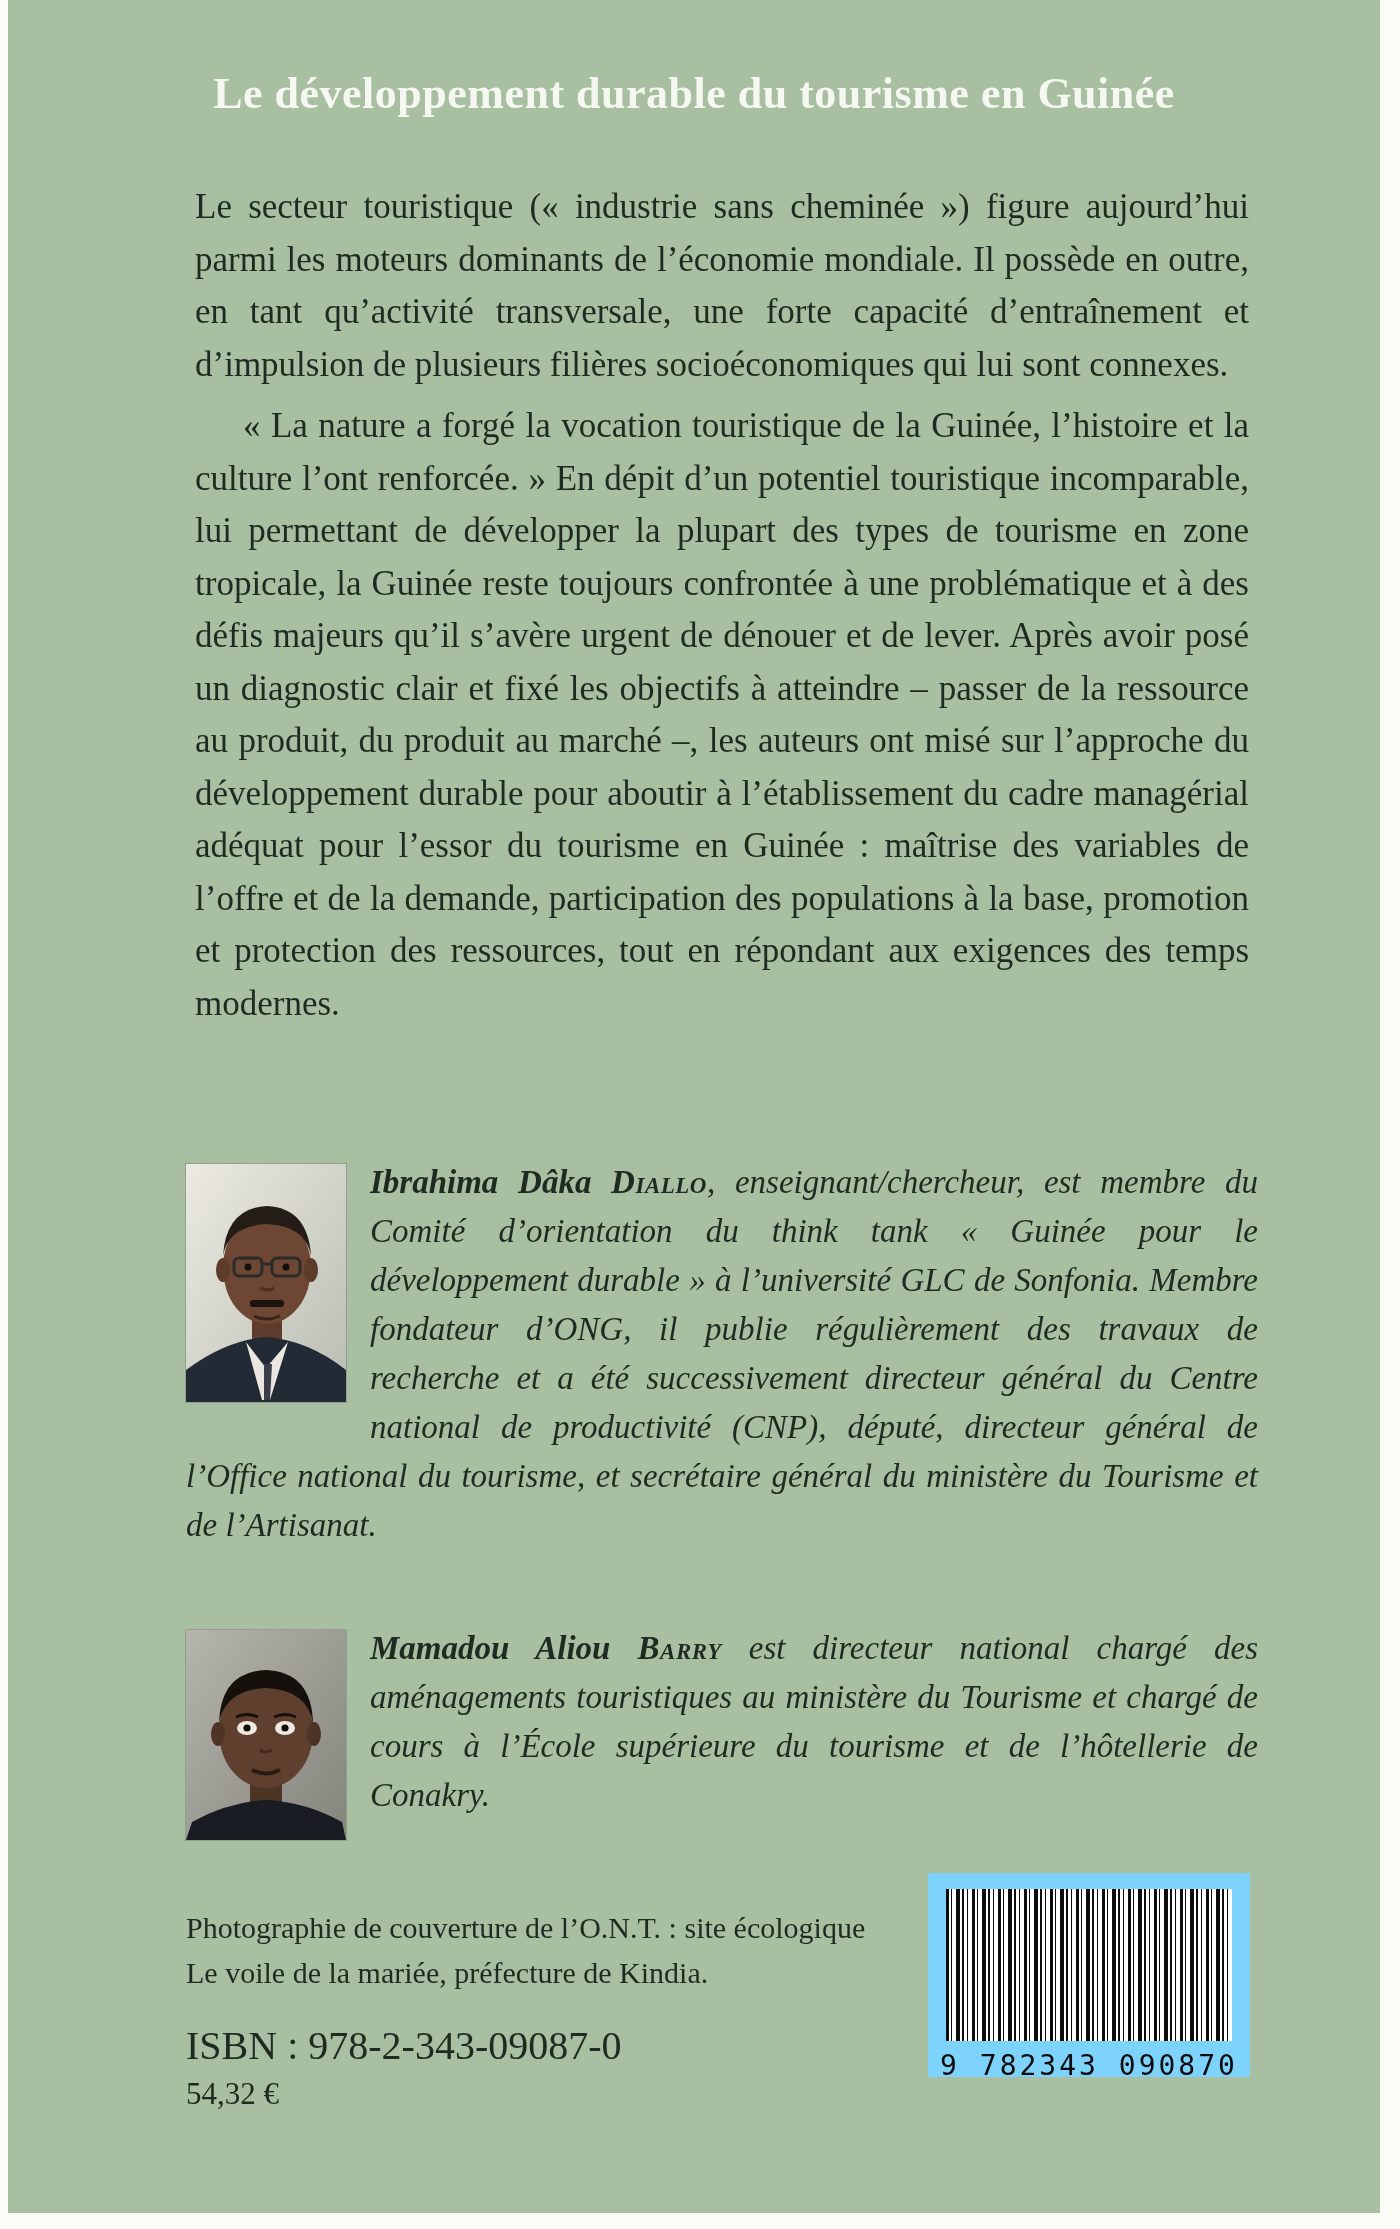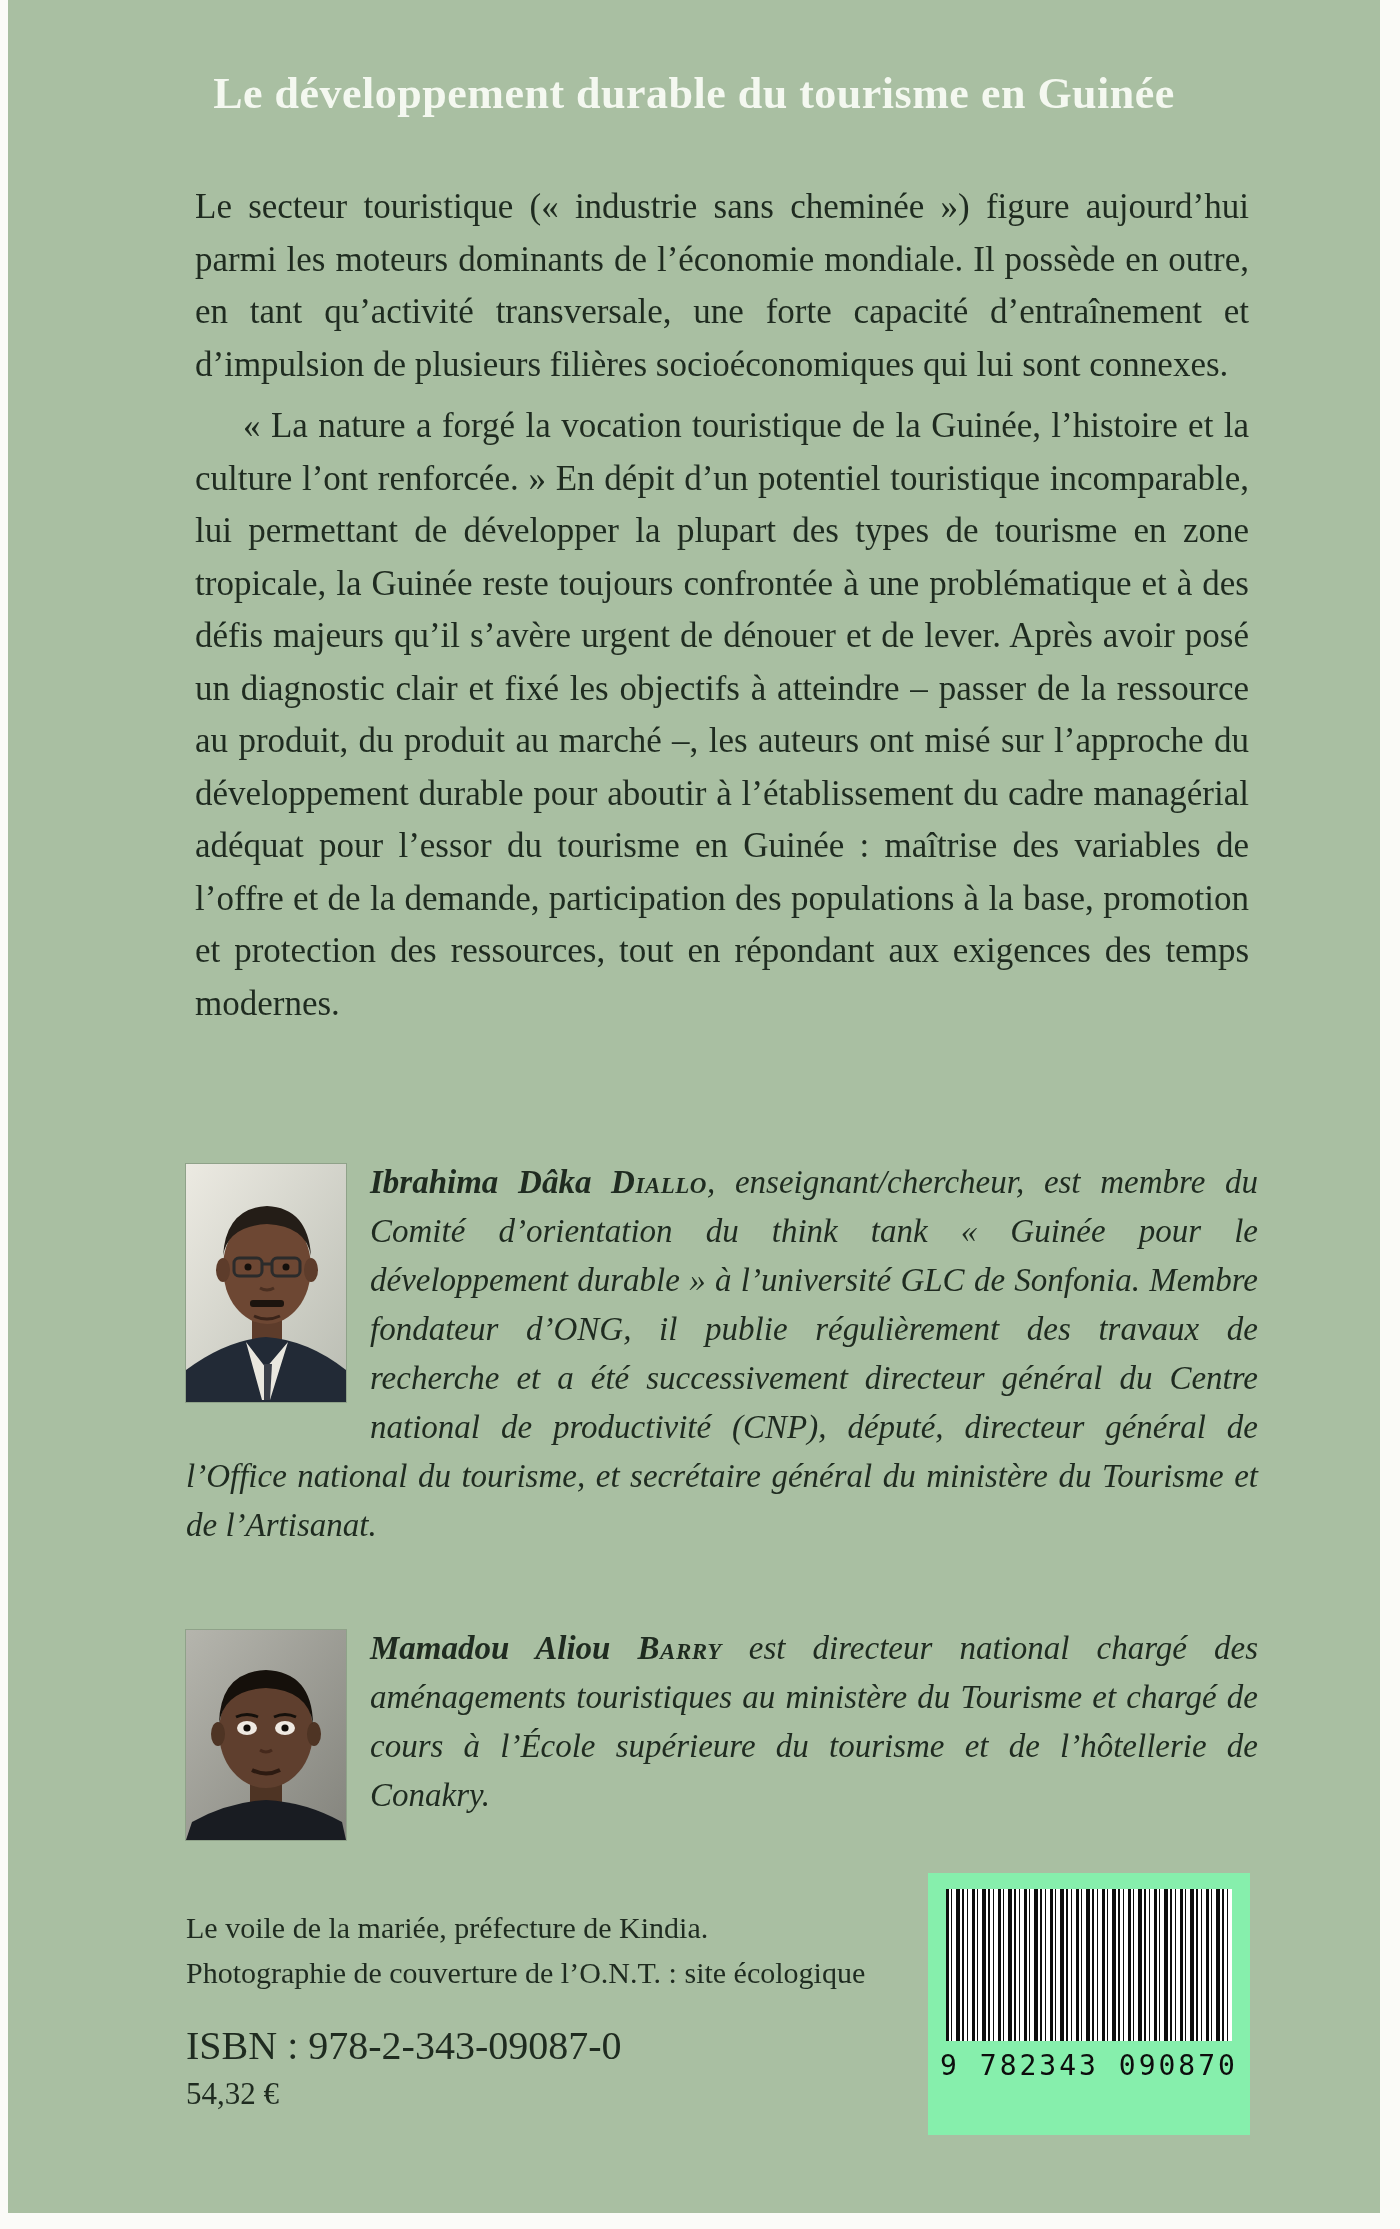--- a/index.html
+++ b/index.html
@@ -59,22 +59,22 @@
   }
   .isbn{
     position:absolute;left:178px;top:2022px;
     color:var(--ink);font-size:40px;
   }
   .price{
     position:absolute;left:178px;top:2076px;
     color:var(--ink);font-size:31px;
   }
   .barcode-box{
-    position:absolute;left:920px;top:1873px;width:322px;height:262px;
-    background:#86efac;
+    position:absolute;left:920px;top:1873px;width:322px;height:204px;
+    background:#7dd3fc;
   }
   .bars{
     position:absolute;left:18px;right:18px;top:16px;height:152px;
     background-color:#fff;
     background-image:repeating-linear-gradient(90deg,
       #0d0d0d 0 3px, transparent 3px 5px,
       #0d0d0d 5px 6px, transparent 6px 10px,
       #0d0d0d 10px 14px, transparent 14px 16px,
       #0d0d0d 16px 18px, transparent 18px 21px,
       #0d0d0d 21px 22px, transparent 22px 26px);
@@ -153,22 +153,22 @@
           <path d="M50,87 Q61,82 72,87" fill="none" stroke="#15100b" stroke-width="3"></path>
           <path d="M88,87 Q99,82 110,87" fill="none" stroke="#15100b" stroke-width="3"></path>
           <path d="M74,120 Q80,124 86,120" fill="none" stroke="#45291c" stroke-width="3"></path>
           <path d="M66,140 Q80,147 94,140" fill="none" stroke="#2c1a11" stroke-width="4"></path>
         </svg>
       </div>
       <p><span class="b-name">Mamadou Aliou </span><span class="b-surname">Barry</span><span> est directeur national chargé des aménagements touristiques au ministère du Tourisme et chargé de cours à l’École supérieure du tourisme et de l’hôtellerie de Conakry.</span></p>
     </div>
 
     <div class="credit">
+      <div>Photographie de couverture de l’O.N.T. : site écologique</div>
       <div>Le voile de la mariée, préfecture de Kindia.</div>
-      <div>Photographie de couverture de l’O.N.T. : site écologique</div>
     </div>
 
     <div class="isbn">ISBN : 978-2-343-09087-0</div>
     <div class="price">54,32 €</div>
 
     <div class="barcode-box">
       <div class="bars"></div>
       <div class="barcode-num">9 782343 090870</div>
     </div>
 

